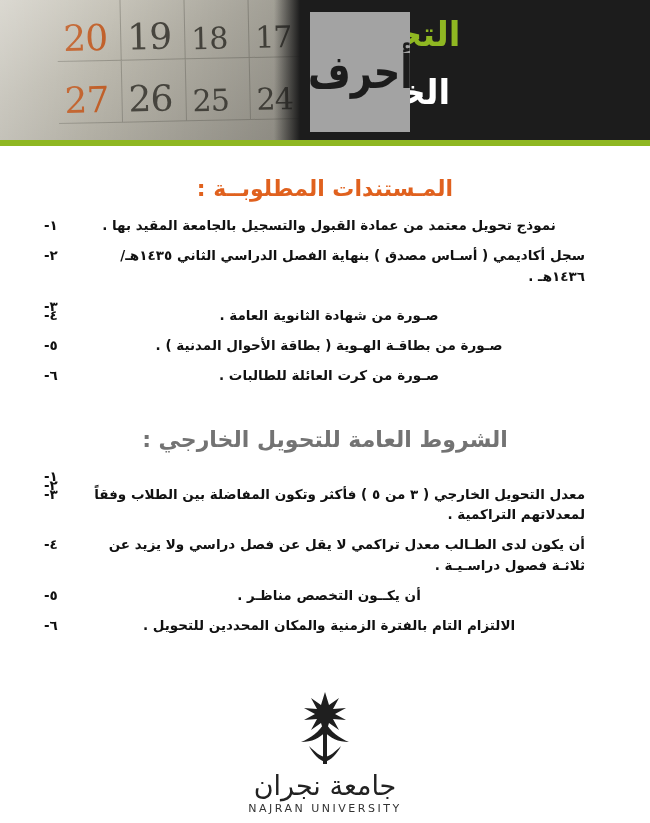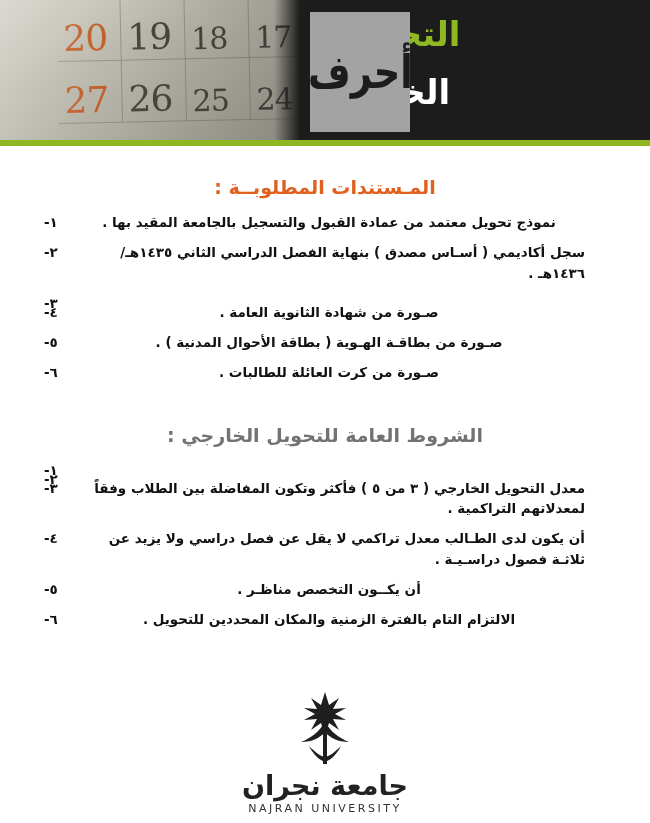--- a/index.html
+++ b/index.html
@@ -123,21 +123,21 @@
 
   
   .content {
     position: relative;
     padding: 24px 26px 0 26px;
   }
   .section-title {
     text-align: center;
     color: #e0611e;
     font-weight: bold;
-    font-size: 19px;
+    font-size: 22px;
     margin: 6px 0 14px 0;
     direction: rtl;
   }
   .section-title.green { color: #737373; }
 
   ol.items {
     list-style: none;
     margin: 0;
     padding: 0;
     direction: rtl;
@@ -184,21 +184,21 @@
     text-align: center;
   }
   .crest {
     margin: 0 auto 4px auto;
     width: 92px; height: 74px;
     position: relative;
   }
   .crest svg { display: block; margin: 0 auto; }
   .uni-ar {
     font-size: 27px;
-    font-weight: bold;
+    font-weight: normal;
     color: #222222;
     letter-spacing: 1px;
     direction: rtl;
   }
   .uni-en {
     font-size: 11px;
     letter-spacing: 2.5px;
     color: #333333;
     margin-top: 1px;
     direction: ltr;

